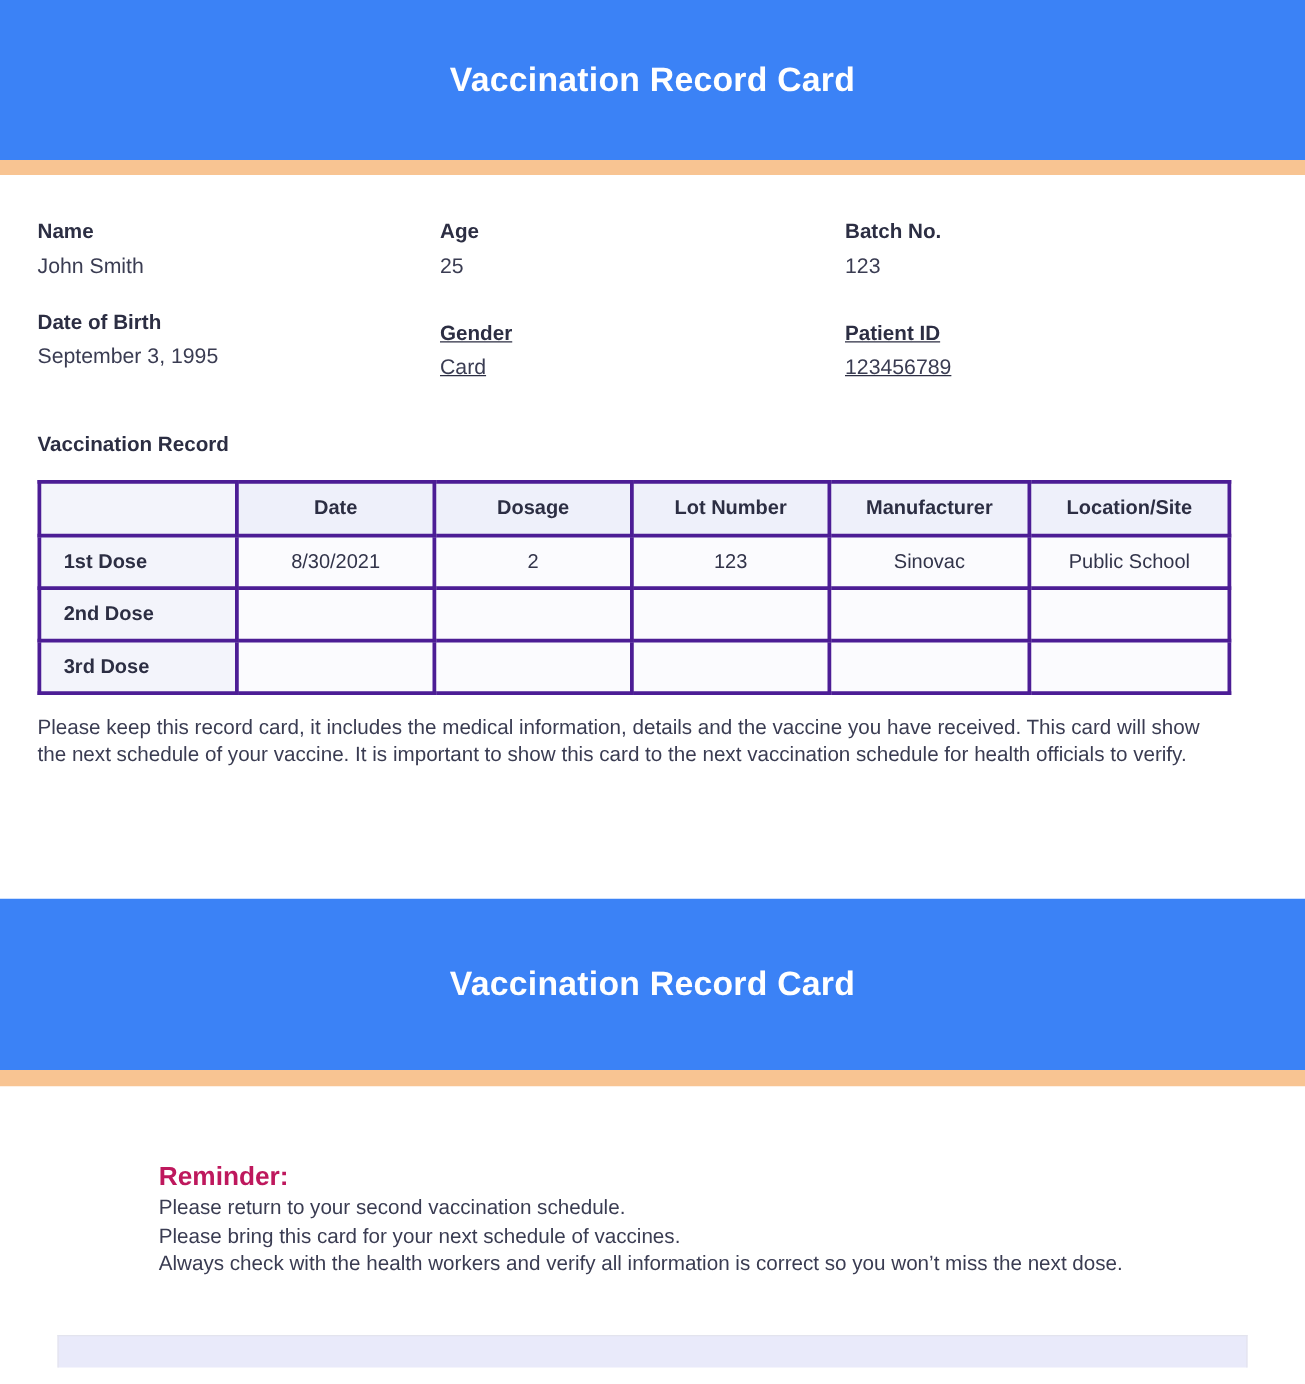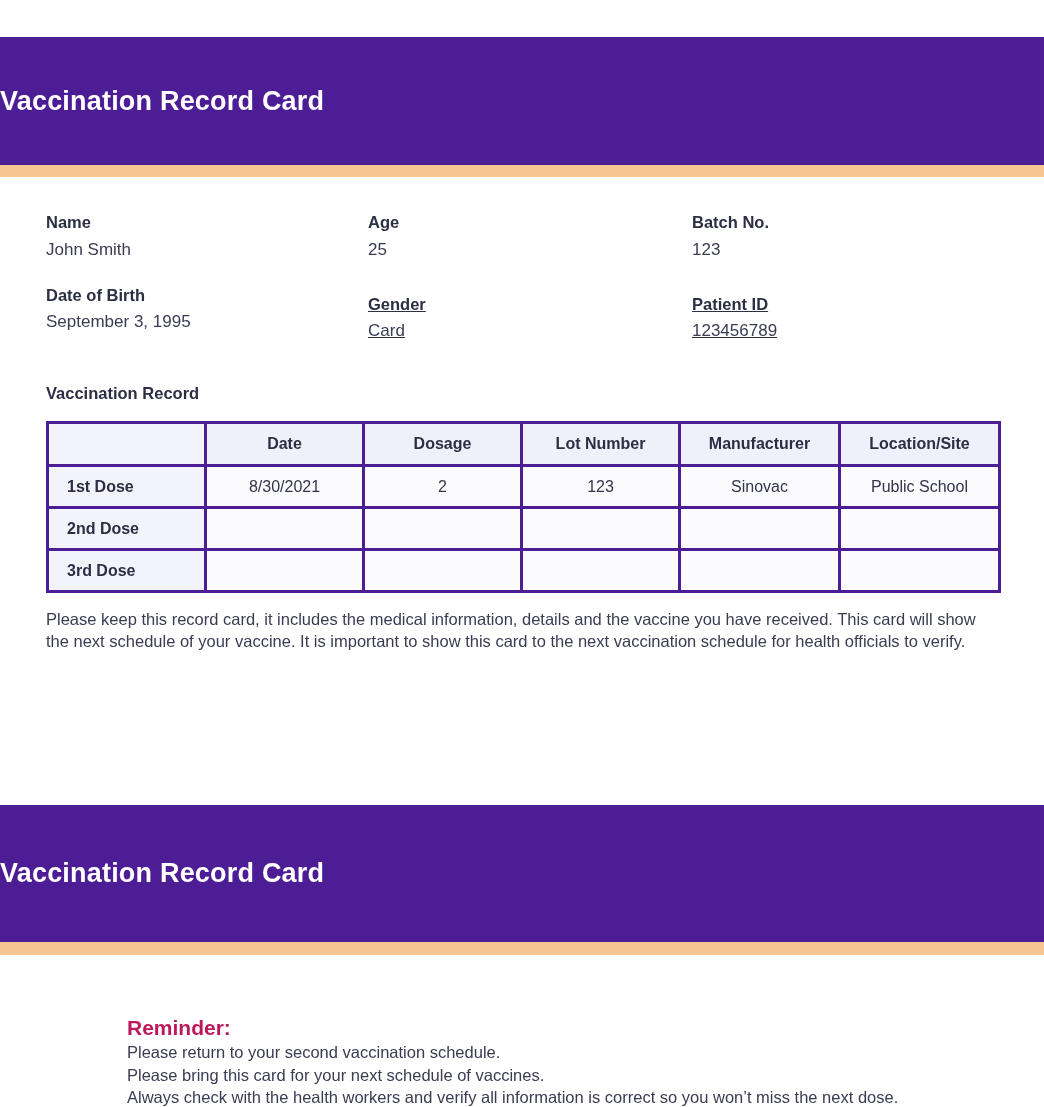--- a/index.html
+++ b/index.html
@@ -11,44 +11,44 @@
     width: 1044px;
     height: 1107px;
     font-family: "Liberation Sans", sans-serif;
     color: #2c2e43;
     overflow: hidden;
     position: relative;
   }
 
   
   .banner {
-    background: #4c1d95;
+    background: #3b82f6;
     display: flex;
     align-items: center;
-    margin-top: 37px;
+    justify-content: center;
   }
   .banner-title {
     color: #ffffff;
     font-size: 27px;
     font-weight: bold;
     letter-spacing: .2px;
   }
   .banner-stripe {
     background: #f8c492;
   }
 
   .card1-banner { height: 128px; }
   .card1-stripe { height: 12px; }
 
   .card2-banner { height: 137px; }
   .card2-stripe { height: 13px; }
 
   
   .card-body {
-    padding: 0 46px;
+    padding: 0 30px;
   }
 
   .info-grid {
     display: grid;
     grid-template-columns: 322px 324px 1fr;
     padding-top: 37px;
   }
   .info-col { }
   .field { margin-bottom: 0; }
   .field-label {
@@ -115,21 +115,21 @@
   .col-dosage{ width: 158px; }
   .col-lot   { width: 158px; }
   .col-manu  { width: 160px; }
   .col-loc   { width: 160px; }
 
   
   .note {
     font-size: 16.5px;
     line-height: 22px;
     color: #3a3c52;
-    margin: 15px 0 16px 0;
+    margin: 15px 0 4px 0;
     width: 948px;
   }
 
   
   .card-gap { height: 100px; }
 
   
   .card2-body {
     padding: 44px 0 0 127px;
   }

